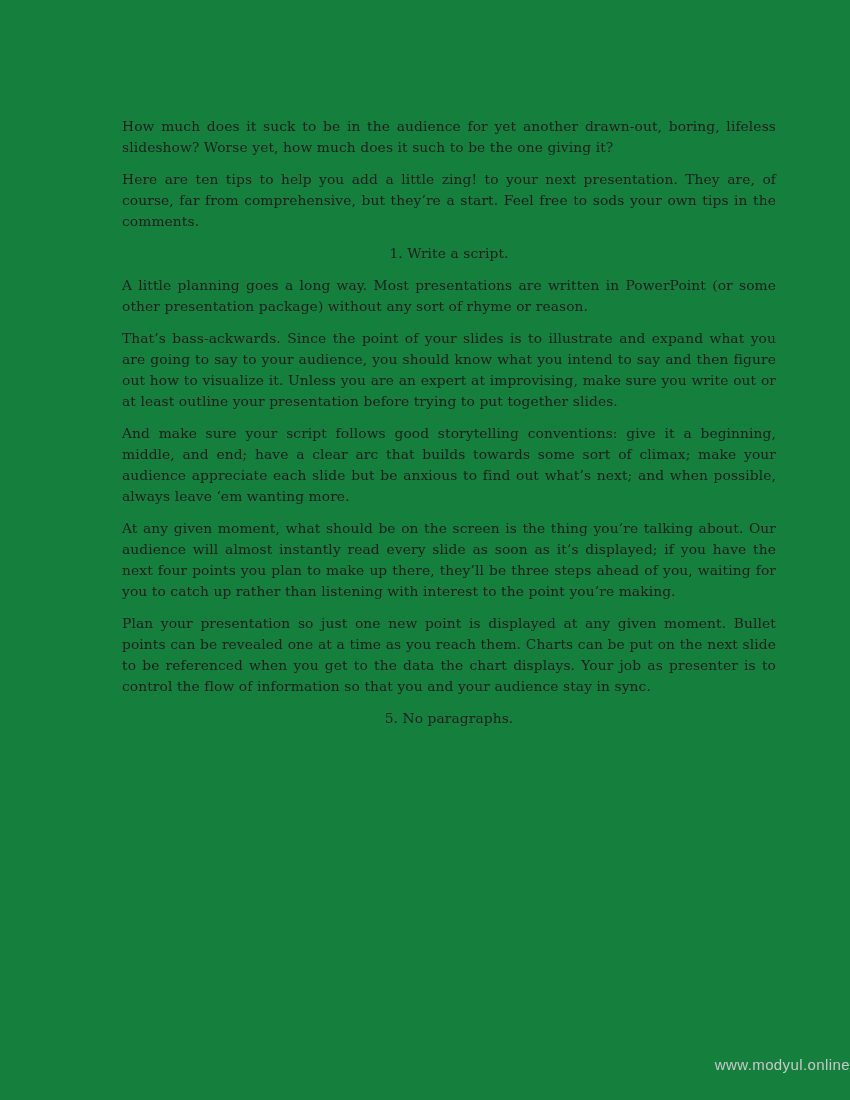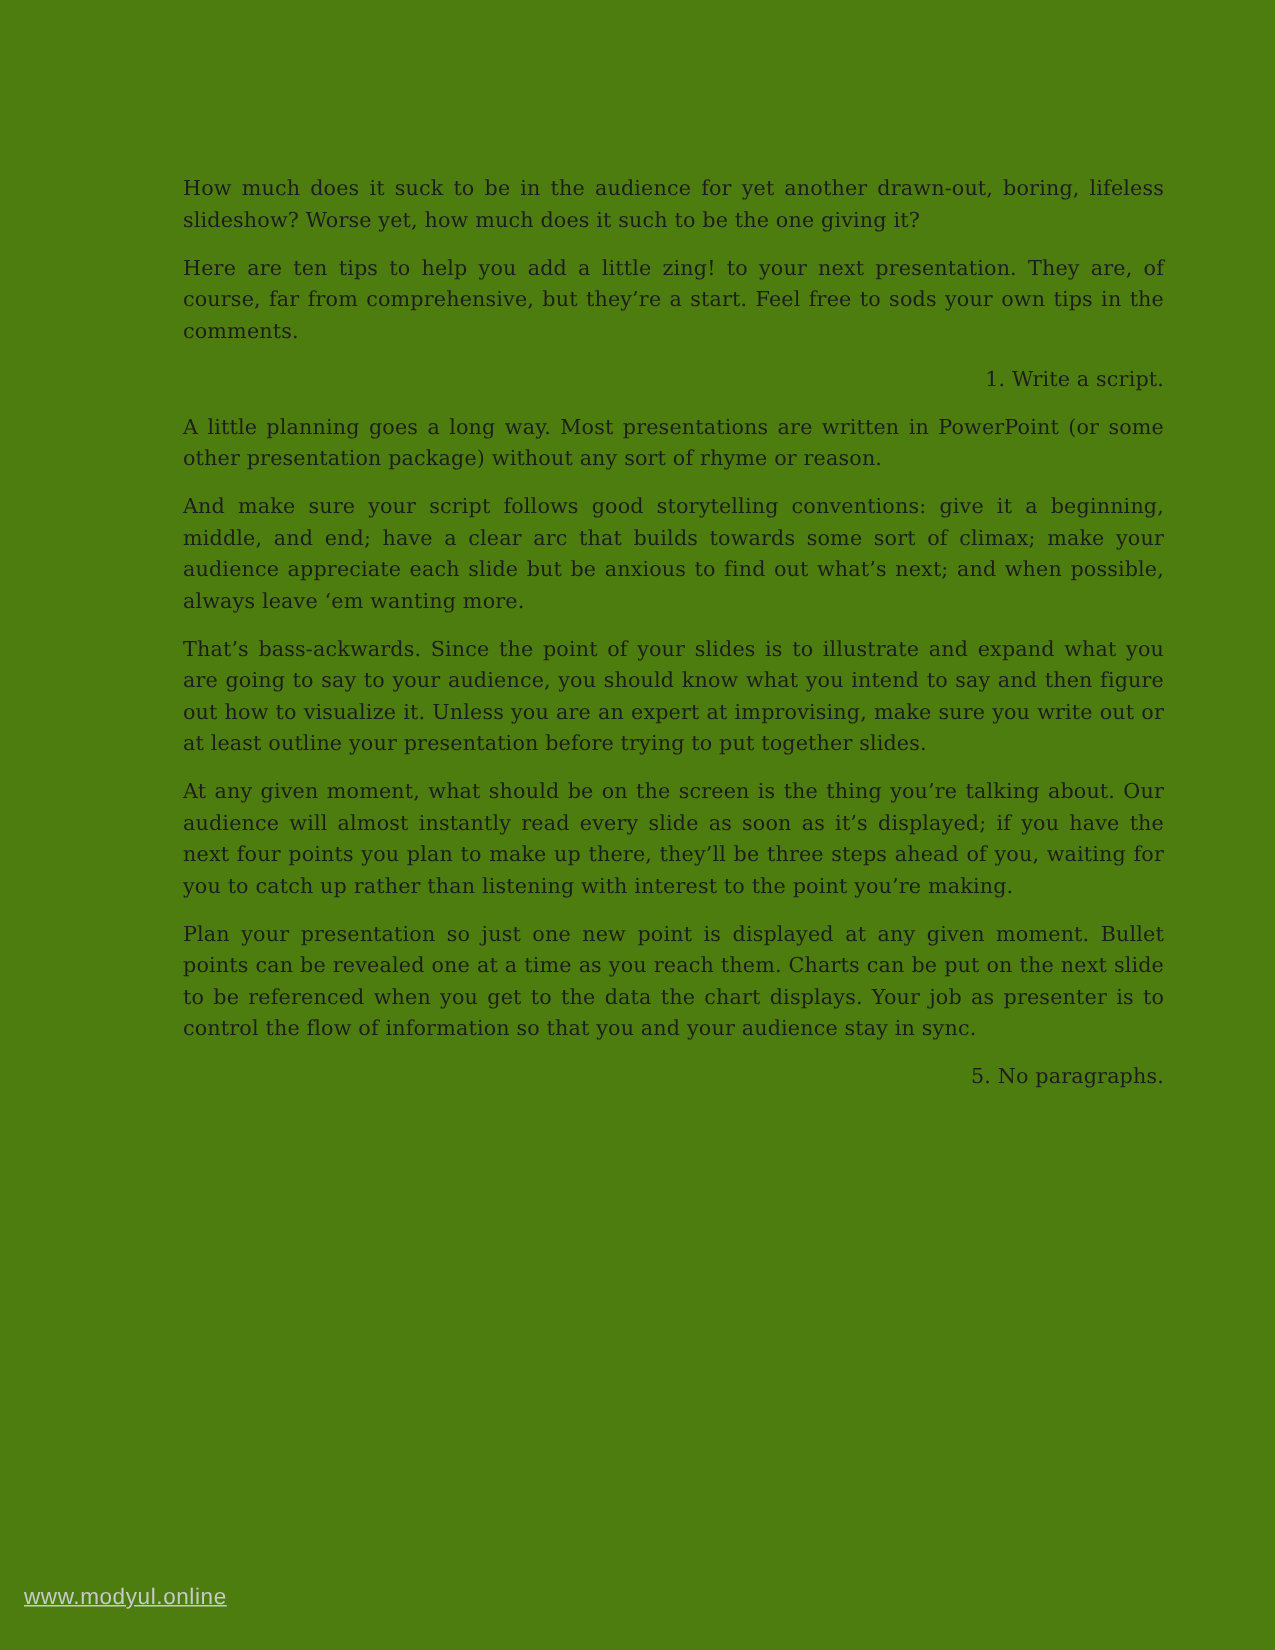--- a/index.html
+++ b/index.html
@@ -12,61 +12,60 @@
     height: 1100px;
     position: relative;
     font-family: "DejaVu Serif", "Liberation Serif", serif;
     color: #1d1d1d;
     -webkit-font-smoothing: antialiased;
   }
   .page {
     position: relative;
     width: 850px;
     height: 1100px;
-    background: #4d7c0f;
+    background: #15803d;
     overflow: hidden;
   }
   .content {
     position: absolute;
     left: 122px;
     top: 116px;
     width: 654px;
   }
   .block {
     margin: 0 0 11px 0;
     font-size: 13.8px;
     line-height: 21px;
     text-align: justify;
     letter-spacing: 0.1px;
   }
   .heading {
-    text-align: right;
+    text-align: center;
   }
   .footer {
     position: absolute;
-    left: 16px;
+    left: 0;
     right: 0;
     top: 1056px;
-    text-align: left;
+    text-align: right;
     font-family: "Liberation Sans", "DejaVu Sans", sans-serif;
     font-size: 15px;
     color: #c9c9c9;
     letter-spacing: 0.4px;
-    text-decoration: underline;
   }
 </style>
 </head>
 <body>
 
 <div class="page">
   <div class="content">
     <p class="block">How much does it suck to be in the audience for yet another drawn-out, boring, lifeless slideshow? Worse yet, how much does it such to be the one giving it?</p>
     <p class="block">Here are ten tips to help you add a little zing! to your next presentation. They are, of course, far from comprehensive, but they’re a start. Feel free to sods your own tips in the comments.</p>
     <p class="block heading">1. Write a script.</p>
     <p class="block">A little planning goes a long way. Most presentations are written in PowerPoint (or some other presentation package) without any sort of rhyme or reason.</p>
+    <p class="block">That’s bass-ackwards. Since the point of your slides is to illustrate and expand what you are going to say to your audience, you should know what you intend to say and then figure out how to visualize it. Unless you are an expert at improvising, make sure you write out or at least outline your presentation before trying to put together slides.</p>
     <p class="block">And make sure your script follows good storytelling conventions: give it a beginning, middle, and end; have a clear arc that builds towards some sort of climax; make your audience appreciate each slide but be anxious to find out what’s next; and when possible, always leave ‘em wanting more.</p>
-    <p class="block">That’s bass-ackwards. Since the point of your slides is to illustrate and expand what you are going to say to your audience, you should know what you intend to say and then figure out how to visualize it. Unless you are an expert at improvising, make sure you write out or at least outline your presentation before trying to put together slides.</p>
     <p class="block">At any given moment, what should be on the screen is the thing you’re talking about. Our audience will almost instantly read every slide as soon as it’s displayed; if you have the next four points you plan to make up there, they’ll be three steps ahead of you, waiting for you to catch up rather than listening with interest to the point you’re making.</p>
     <p class="block">Plan your presentation so just one new point is displayed at any given moment. Bullet points can be revealed one at a time as you reach them. Charts can be put on the next slide to be referenced when you get to the data the chart displays. Your job as presenter is to control the flow of information so that you and your audience stay in sync.</p>
     <p class="block heading">5. No paragraphs.</p>
   </div>
   <div class="footer">www.modyul.online</div>
 </div>
 
 </body></html>

